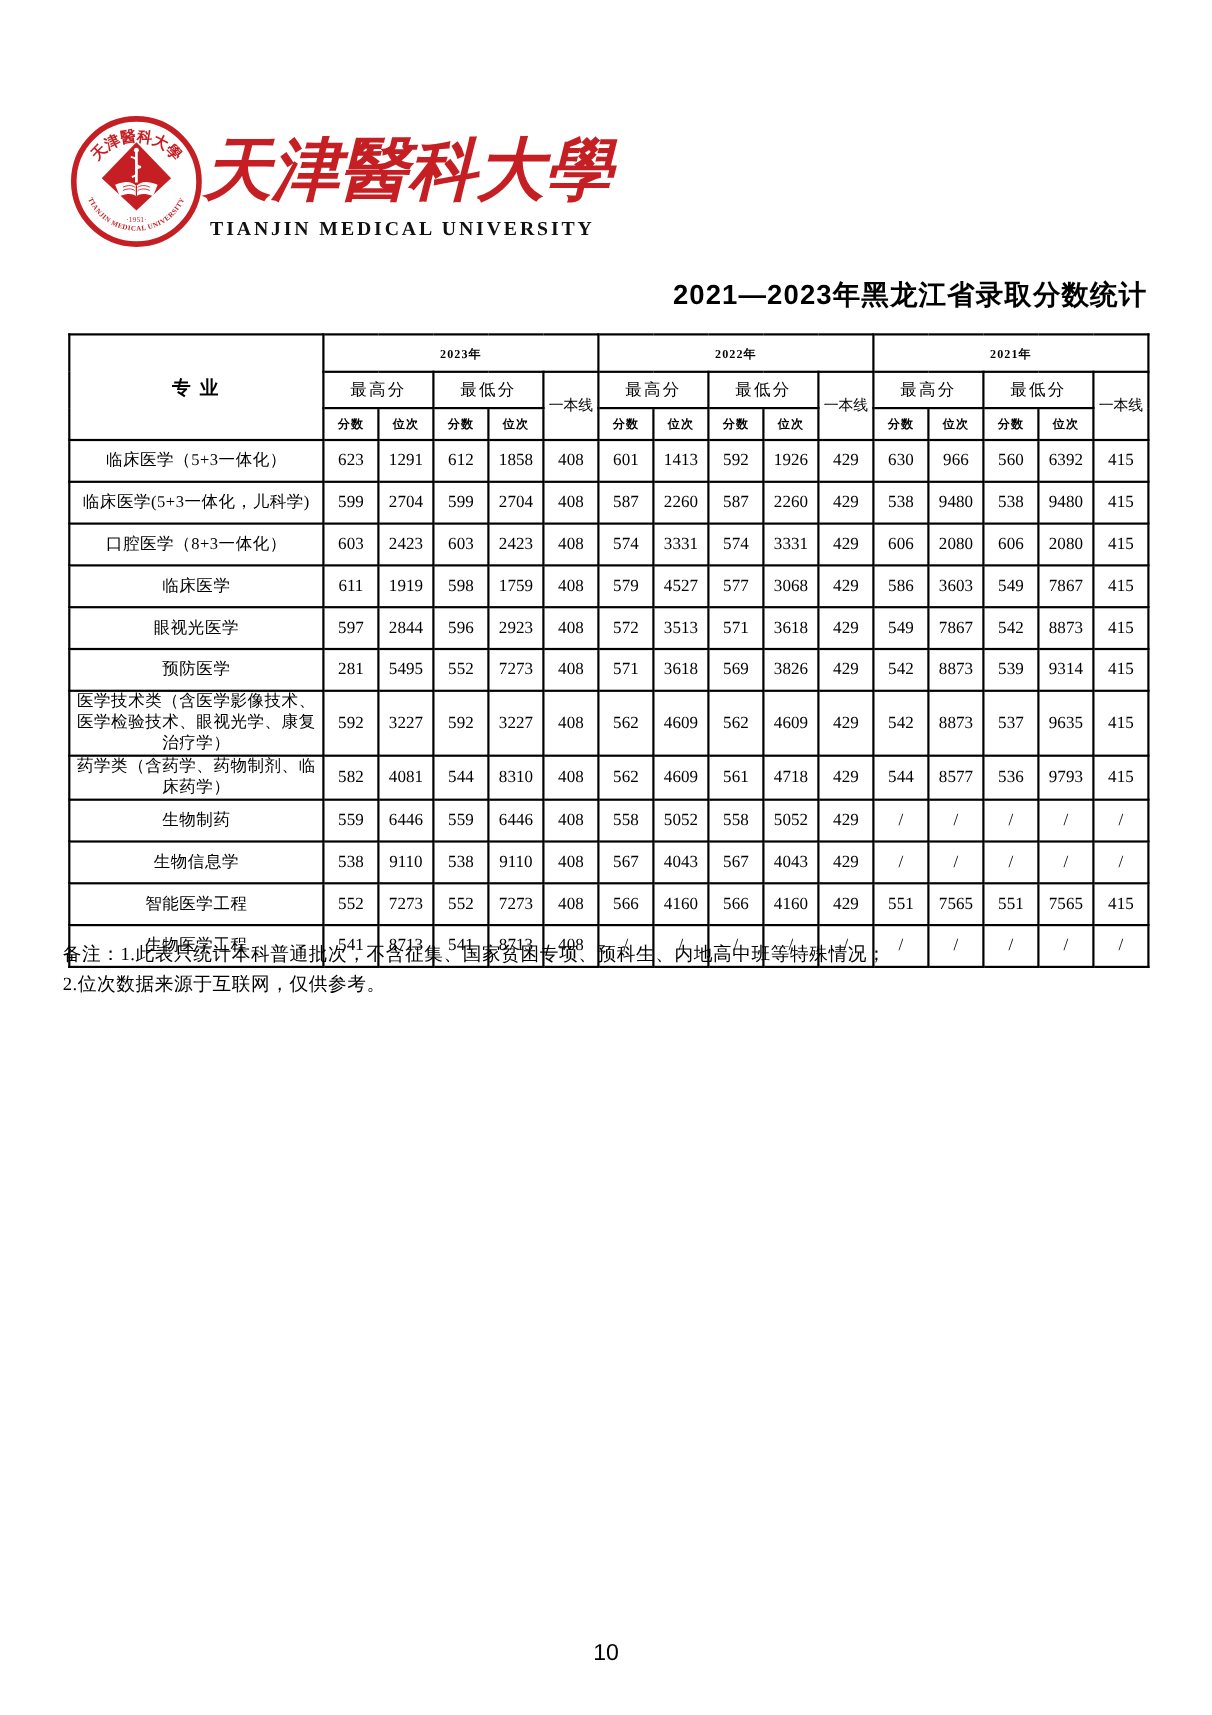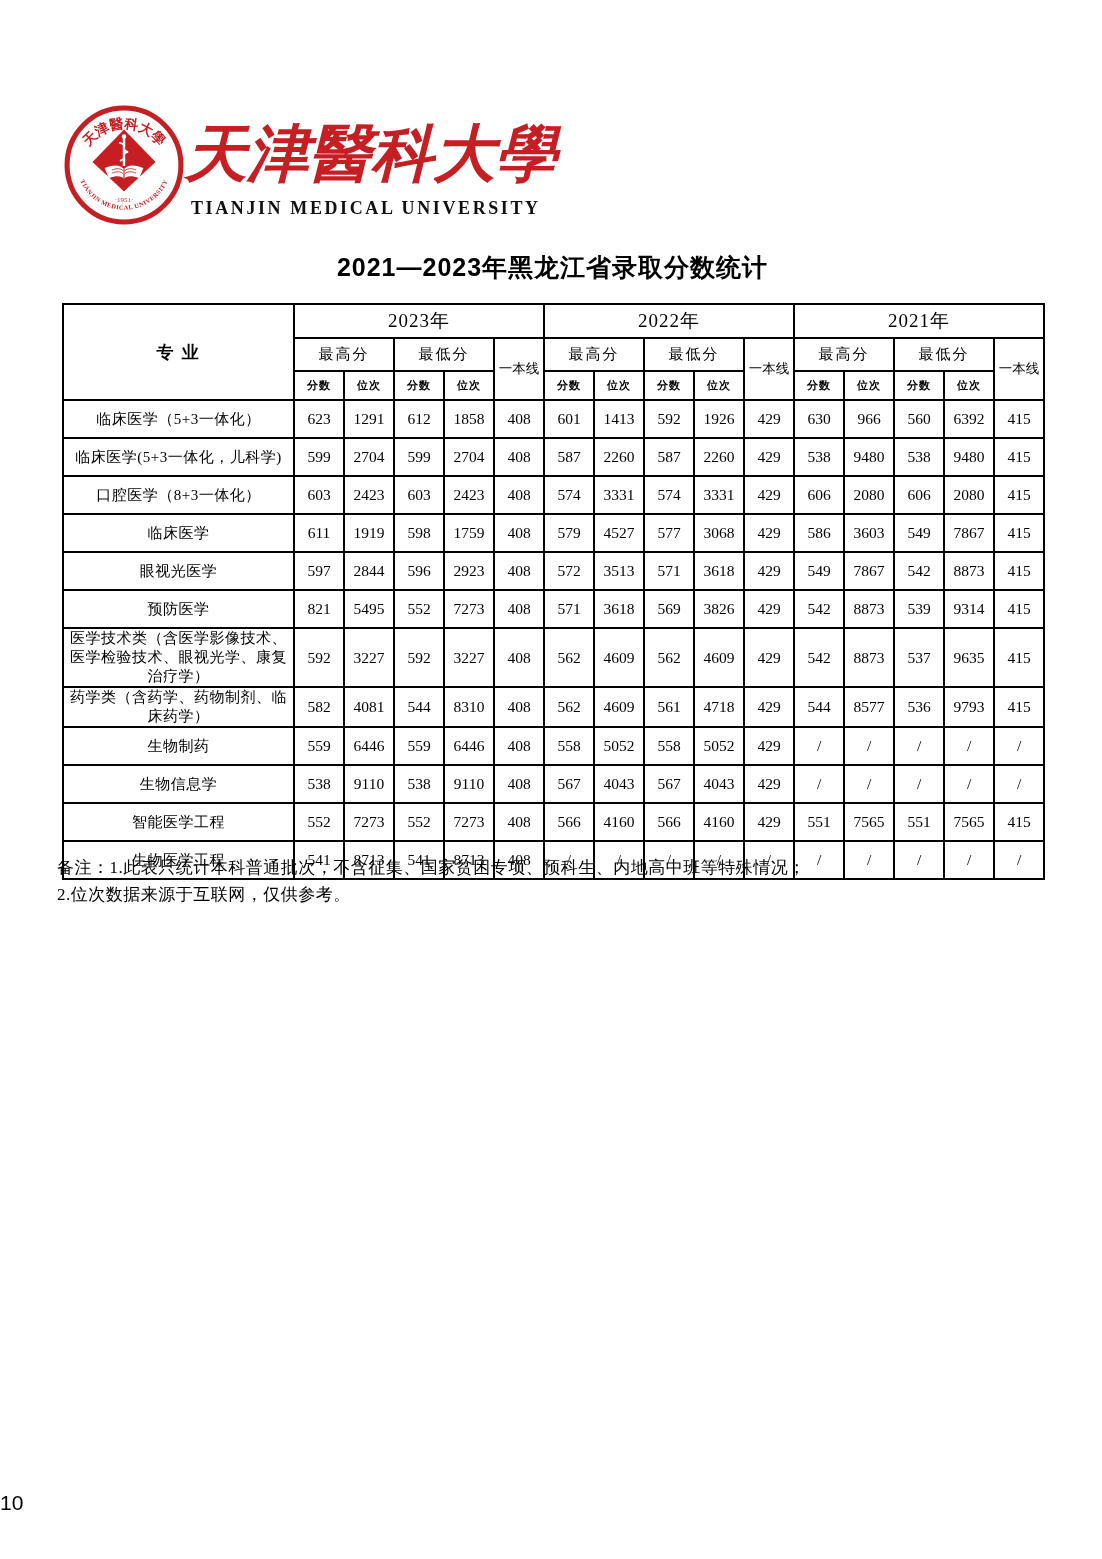--- a/index.html
+++ b/index.html
@@ -10,46 +10,46 @@
   .logo-row{position:absolute;left:63px;top:102px;height:126px;}
   .seal{position:absolute;left:0;top:2px;}
   .calligraphy{position:absolute;left:122px;top:2px;width:370px;
                font-family:"DejaVu Serif",serif;font-weight:bold;font-style:italic;
                font-size:62px;line-height:100px;color:#c51f24;letter-spacing:0px;white-space:nowrap;}
   .eng-name{position:absolute;left:128px;top:96px;width:360px;
             font-family:"Liberation Serif",serif;font-weight:bold;font-size:18px;
             letter-spacing:2.6px;color:#111;white-space:nowrap;}
 
   
-  .doc-title{position:absolute;left:62px;top:251px;width:981px;text-align:center;
+  .doc-title{position:absolute;left:62px;top:251px;width:981px;text-align:right;
              font-family:"Liberation Sans","DejaVu Sans",sans-serif;
              font-weight:bold;font-size:25px;letter-spacing:1px;}
 
   
   .tbl-wrap{position:absolute;left:62px;top:303px;}
   table.doc-table{border-collapse:collapse;table-layout:fixed;width:981px;
                   font-size:15px;}
   table.doc-table td{border:2px solid #000;text-align:center;vertical-align:middle;
                      padding:0;overflow:hidden;}
-  td.hdr-year{height:32px;font-weight:normal;font-size:19px;letter-spacing:1px;
+  td.hdr-year{height:32px;font-weight:bold;font-size:11px;letter-spacing:1px;
               font-family:"Liberation Serif",serif;}
   td.hdr-sub{height:31px;font-size:15px;letter-spacing:2px;}
   td.hdr-leaf{height:27px;font-size:11px;letter-spacing:1px;font-weight:bold;}
   td.hdr-line{font-size:13.5px;letter-spacing:0;}
   td.major-head{font-weight:bold;font-size:17px;letter-spacing:2px;}
   td.major-cell{text-align:left;padding:2px 4px 2px 8px;font-size:15px;
                 line-height:19px;letter-spacing:0.5px;}
   td.num-cell{height:36px;font-size:15.5px;font-family:"Liberation Serif",serif;}
 
   
   .notes{position:absolute;left:57px;top:843px;width:900px;font-size:17px;
          line-height:27px;letter-spacing:0.5px;margin-top:11px;}
 
   
-  .page-num{position:absolute;left:0;top:1491px;width:1102px;text-align:left;
+  .page-num{position:absolute;left:0;top:1491px;width:1102px;text-align:center;
             font-family:"Liberation Sans","DejaVu Sans",sans-serif;font-size:21px;}
 </style>
 </head>
 <body>
 
 <div class="page">
 
   <div class="logo-row">
     <div class="seal">
       <svg viewBox="0 0 120 120" width="122" height="122" xmlns="http://www.w3.org/2000/svg">
@@ -219,21 +219,21 @@
             <td class="num-cell">3618</td>
             <td class="num-cell">429</td>
             <td class="num-cell">549</td>
             <td class="num-cell">7867</td>
             <td class="num-cell">542</td>
             <td class="num-cell">8873</td>
             <td class="num-cell">415</td>
           </tr>
           <tr>
             <td class="major-cell">预防医学</td>
-            <td class="num-cell">821</td>
+            <td class="num-cell">281</td>
             <td class="num-cell">5495</td>
             <td class="num-cell">552</td>
             <td class="num-cell">7273</td>
             <td class="num-cell">408</td>
             <td class="num-cell">571</td>
             <td class="num-cell">3618</td>
             <td class="num-cell">569</td>
             <td class="num-cell">3826</td>
             <td class="num-cell">429</td>
             <td class="num-cell">542</td>

